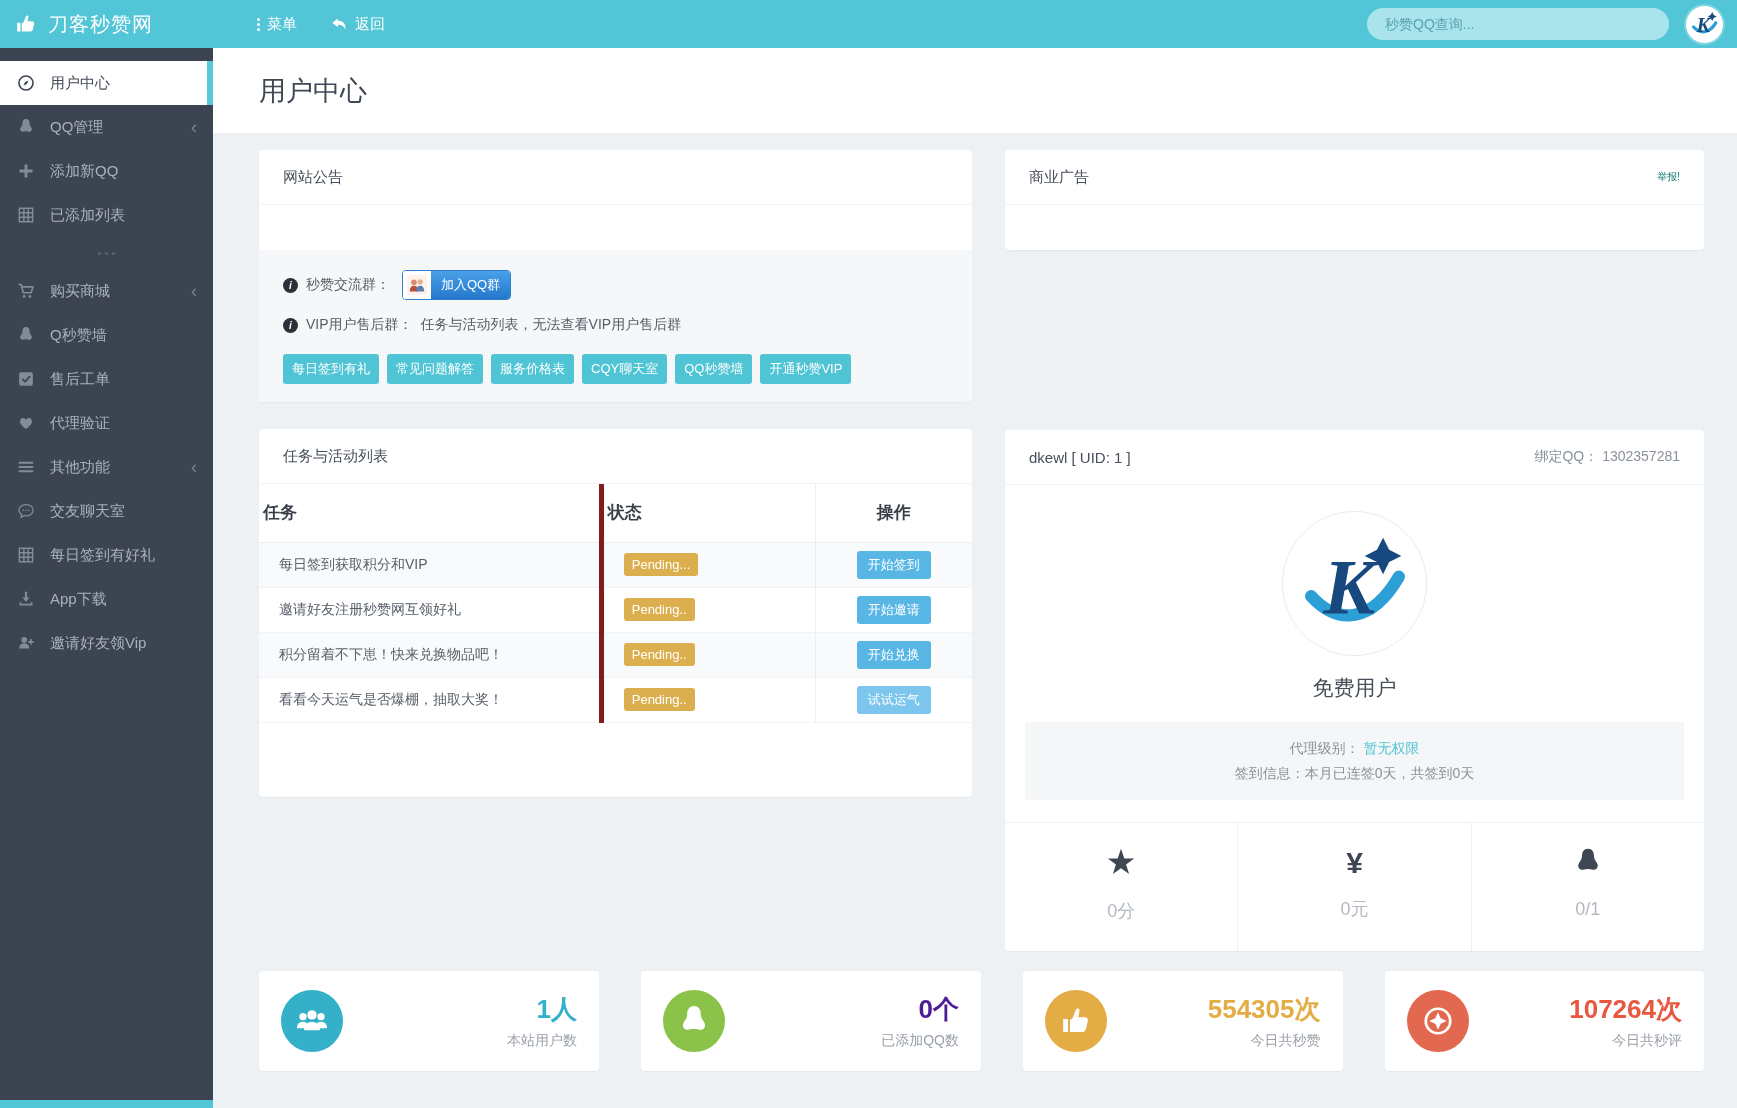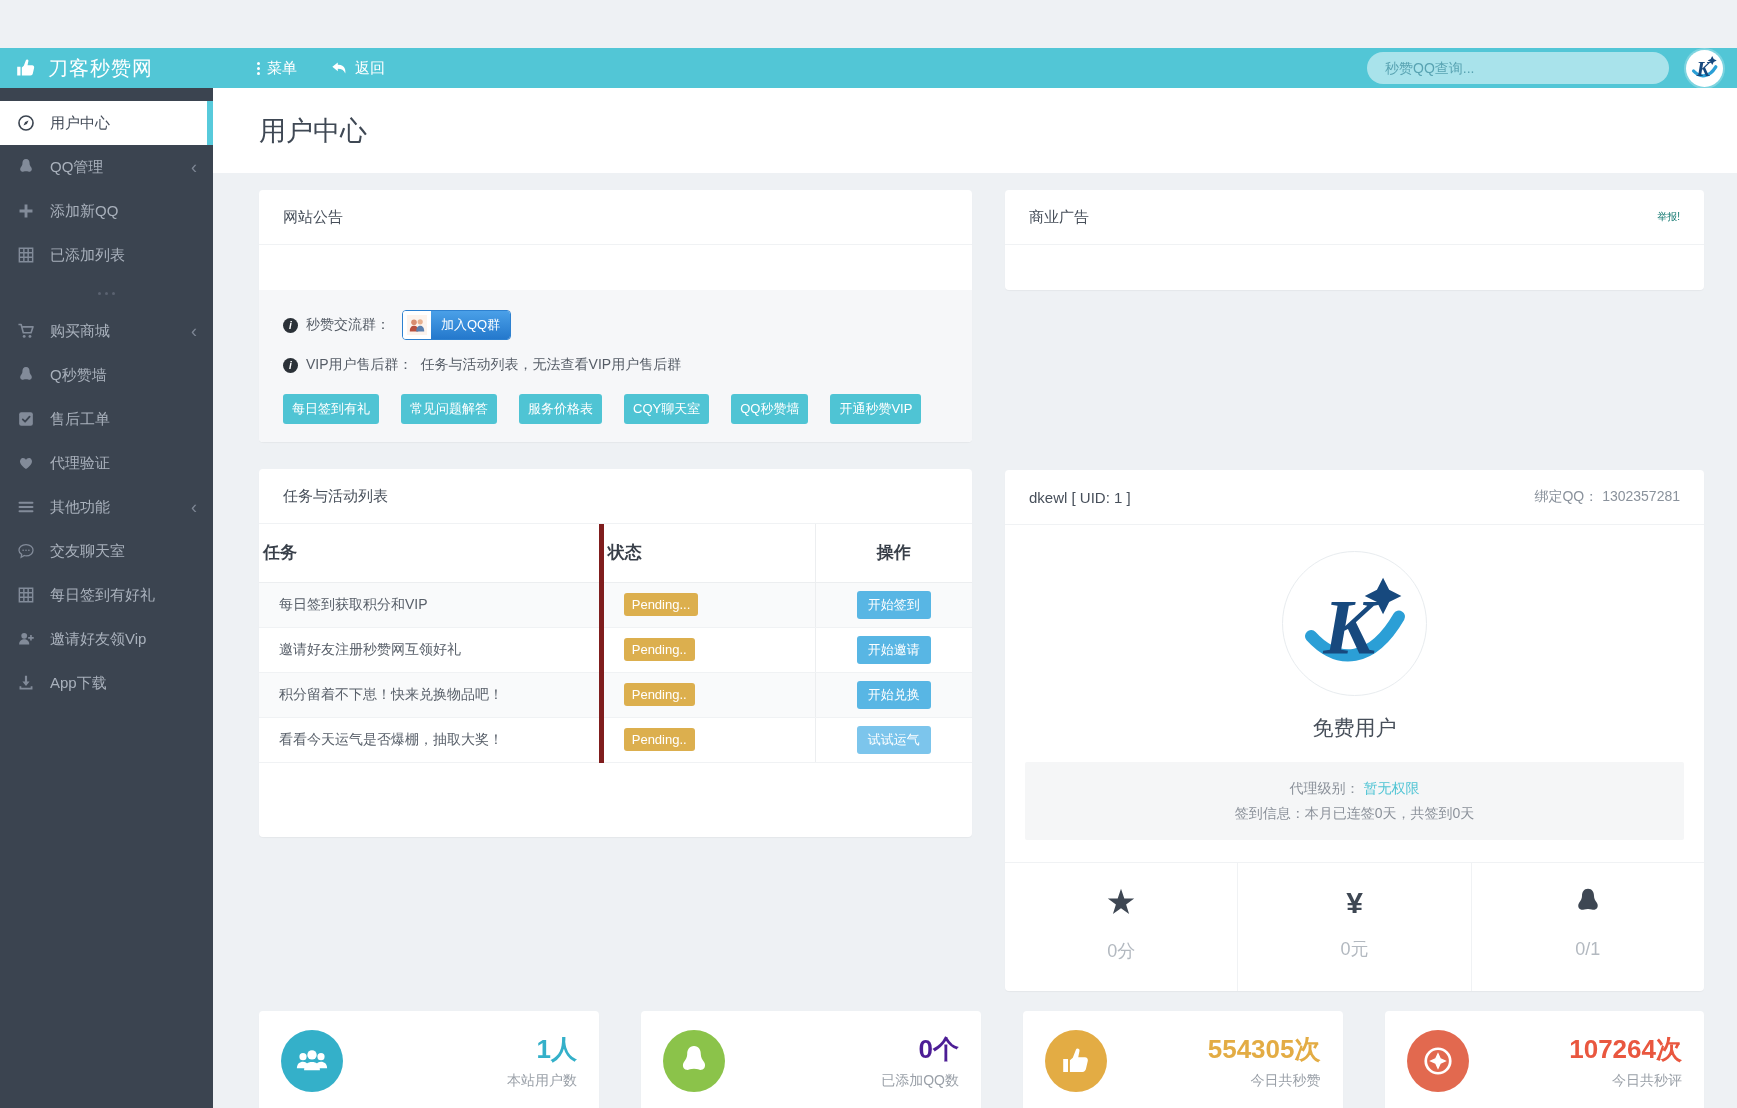--- a/index.html
+++ b/index.html
@@ -1,20 +1,20 @@
 <!DOCTYPE html>
 <html><head>
 <meta charset="utf-8">
 <style>
   * { margin:0; padding:0; box-sizing:border-box; }
   html,body { width:1737px; height:1108px; overflow:hidden;
     font-family:"Liberation Sans","DejaVu Sans",sans-serif; background:#eef1f4; }
 
   
-  .topbar { height:40px; background:#52c6d6; display:flex; align-items:center; color:#fff;margin-top:48px; }
+  .topbar { height:48px; background:#52c6d6; display:flex; align-items:center; color:#fff; }
   .brand { width:213px; display:flex; align-items:center; gap:11px; padding-left:15px; flex:none; }
   .brand-title { font-size:20px; letter-spacing:1px; }
   .top-link { display:flex; align-items:center; gap:7px; font-size:15px; cursor:pointer; }
   .top-menu { margin-left:44px; }
   .top-back { margin-left:34px; }
   .vdots { display:inline-flex; flex-direction:column; gap:2px; }
   .vdots i { width:3px; height:3px; background:#fff; border-radius:50%; }
   .search-wrap { margin-left:auto; margin-right:17px; }
   .search-input { width:302px; height:32px; border:none; outline:none; border-radius:16px;
     background:rgba(255,255,255,.5); padding:0 18px; font-size:14px; color:#246b7a;
@@ -52,21 +52,21 @@
   .ann-empty { height:45px; }
   .ann-gray { background:#f6f7f9; padding:20px 24px 18px; border-radius:0 0 4px 4px; }
   .info-line { display:flex; align-items:center; gap:8px; font-size:14px; color:#555c66; margin-bottom:16px; }
   .info-ic { width:15px; height:15px; border-radius:50%; background:#2b3138; color:#fff; font-size:10px;
     font-weight:bold; display:inline-flex; align-items:center; justify-content:center; font-style:italic; flex:none; }
   .join-btn { display:inline-flex; align-items:stretch; border:1px solid #2e81d0; border-radius:4px;
     overflow:hidden; cursor:pointer; margin-left:4px; }
   .join-btn .img-cell { background:#fff; width:28px; display:flex; align-items:center; justify-content:center; }
   .join-btn .txt-cell { background:linear-gradient(#4aa0e8,#2478cc); color:#fff; font-size:13px;
     padding:5px 10px; display:flex; align-items:center; }
-  .quick-row { display:flex; gap:22px; margin-top:20px; }
+  .quick-row { display:flex; gap:8px; margin-top:20px; }
   .quick-btn { background:#4fc4d4; color:#fff; font-size:13px; padding:6px 9px; border-radius:3px;
     border:none; cursor:pointer; white-space:nowrap; font-family:inherit; }
 
   
   .ad-body { height:45px; }
   .report-link { font-size:10px; color:#0f766e; cursor:pointer; }
 
   
   .task-table { width:100%; border-collapse:collapse; }
   .task-table th { font-size:17px; color:#383f49; text-align:left; height:58px; padding-left:4px;
@@ -257,35 +257,35 @@
       <span class="ic">
         <svg width="18" height="18" viewBox="0 0 100 100" fill="none" stroke="currentColor" stroke-width="8">
             <path d="M13 13 h74 v74 h-74 z M13 38 h74 M13 62 h74 M38 13 v74 M62 13 v74"></path>
           </svg>
       </span>
       <span>每日签到有好礼</span>
     </div>
     <div class="side-item">
       <span class="ic">
         <svg width="18" height="18" viewBox="0 0 100 100" fill="currentColor">
+            <path d="M44 10 h12 v32 h14 l-20 24 -20 -24 h14 z"></path>
+            <path d="M14 68 v18 h72 v-18 h-10 v8 h-52 v-8 z"></path>
+          </svg>
+      </span>
+      <span>App下载</span>
+    </div>
+    <div class="side-item">
+      <span class="ic">
+        <svg width="18" height="18" viewBox="0 0 100 100" fill="currentColor">
             <circle cx="40" cy="32" r="16"></circle>
             <path d="M12 80 C12 61 26 52 40 52 C54 52 68 61 68 80 Z"></path>
             <path d="M73 28 h9 v11 h11 v9 h-11 v11 h-9 v-11 h-11 v-9 h11 z"></path>
           </svg>
       </span>
       <span>邀请好友领Vip</span>
-    </div>
-    <div class="side-item">
-      <span class="ic">
-        <svg width="18" height="18" viewBox="0 0 100 100" fill="currentColor">
-            <path d="M44 10 h12 v32 h14 l-20 24 -20 -24 h14 z"></path>
-            <path d="M14 68 v18 h72 v-18 h-10 v8 h-52 v-8 z"></path>
-          </svg>
-      </span>
-      <span>App下载</span>
     </div>
     <div class="side-footer"></div>
   </div>
 
   <div class="main">
     <div class="title-band">
       <div class="page-title">用户中心</div>
     </div>
 
     <div class="content">

